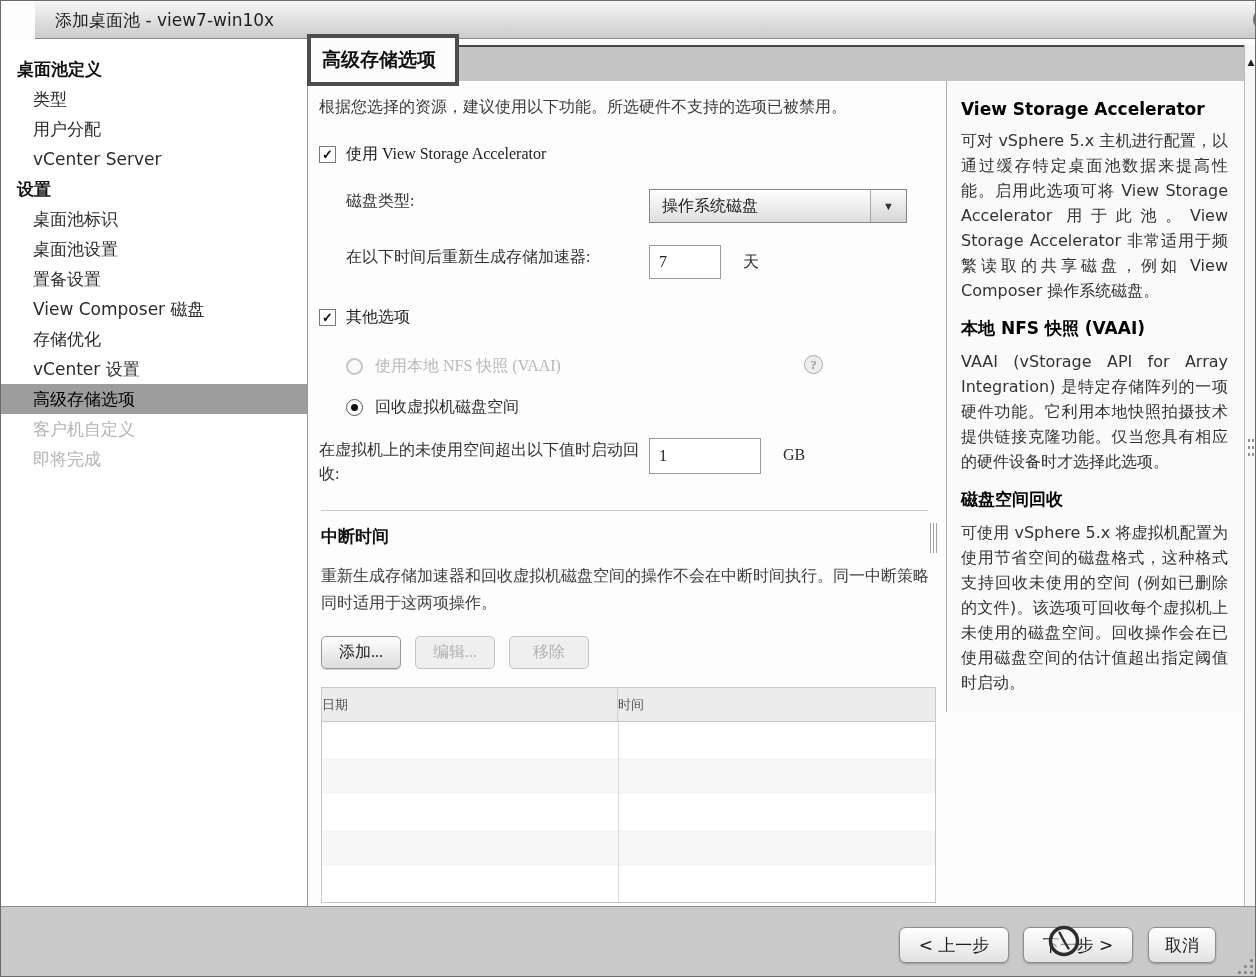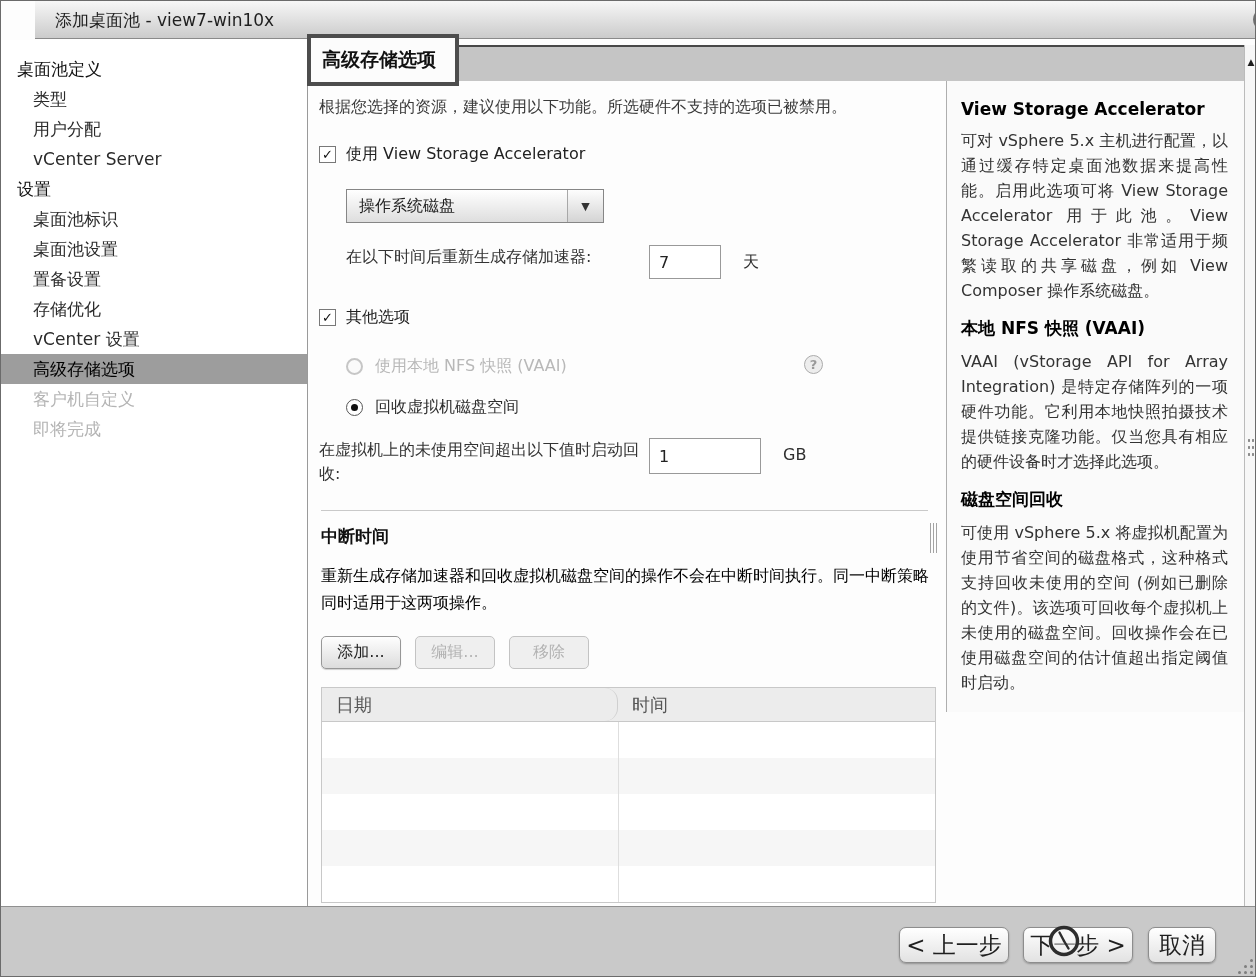--- a/index.html
+++ b/index.html
@@ -15,34 +15,34 @@
   }
   
   .titlebar{position:absolute;left:0;top:0;width:100%;height:38px;
     background:linear-gradient(#f7f7f7,#cbcbcb);border-bottom:1px solid #8a8a8a;margin-left:34px;}
   .titlebar .title{position:absolute;left:20px;top:8px;font-size:17px;color:#1f1f1f;}
   .help-btn{position:absolute;right:13px;top:7px;width:23px;height:23px;border-radius:50%;
     border:2px solid #6f6f6f;background:radial-gradient(circle at 40% 35%,#fff,#d9d9d9);
     color:#3f3f3f;font-weight:bold;font-size:14px;text-align:center;line-height:19px;cursor:pointer;}
   
   .sidebar{position:absolute;left:0;top:39px;width:306px;height:866px;background:#fff;padding-top:14px;}
-  .sb-group{font-weight:normal;font-size:17px;color:#111;padding:4px 16px 4px 16px;line-height:22px;}
+  .sb-group{font-weight:bold;font-size:17px;color:#111;padding:4px 16px 4px 16px;line-height:22px;}
   .sb-item{font-size:17px;color:#2b2b2b;padding:4px 0 4px 32px;line-height:22px;cursor:pointer;}
   .sb-item.active{background:var(--sidebar-active-bg);color:#000;}
   .sb-item.disabled{color:#b4b4b4;cursor:default;}
   .main-vline{position:absolute;left:306px;top:44px;width:1px;height:861px;background:#9a9a9a;}
   
   .band{position:absolute;left:306px;top:44px;width:937px;height:36px;background:var(--band-bg);
     border-top:2px solid #474747;}
   .annotation{position:absolute;left:306px;top:33px;width:152px;height:52px;z-index:6;
     border:4px solid var(--annotation-border);background:#fcfcfc;display:flex;align-items:center;
     padding-left:11px;font-size:19px;font-weight:bold;color:#111;}
   
   .main{position:absolute;left:307px;top:80px;width:630px;height:825px;background:#fdfdfd;
-    padding:12px 0 0 11px;font-size:16px;color:#333;}
+    padding:12px 0 0 11px;font-size:16px;color:#333;font-family:Liberation Serif, serif;}
   .intro{margin-top:4px;font-size:16px;color:#3a3a3a;}
   .cb-row{display:flex;align-items:center;gap:10px;}
   .cb-row.first{margin-top:26px;}
   .cb-row.second{margin-top:28px;}
   .checkbox{width:17px;height:17px;border:1px solid #787878;background:#fff;display:flex;
     align-items:center;justify-content:center;font-size:13px;font-weight:bold;color:#0d0d0d;cursor:pointer;}
   .cb-label{font-size:16px;color:#222;}
   .field-row{display:flex;align-items:flex-start;margin-top:22px;padding-left:27px;}
   .field-row.r1{margin-top:24px;}
   .field-label{width:303px;font-size:16px;color:#333;line-height:24px;}
@@ -64,29 +64,29 @@
   .radio .dot{width:7px;height:7px;border-radius:50%;background:#101010;}
   .radio-label{font-size:16px;color:#2e2e2e;}
   .radio-label.disabled{color:#b8b8b8;}
   .help-circle{position:absolute;right:115px;top:-1px;width:19px;height:19px;border-radius:50%;
     border:1px solid #ababab;background:#ededed;color:#9a9a9a;font-size:13px;font-weight:bold;
     text-align:center;line-height:18px;cursor:pointer;}
   .threshold{display:flex;align-items:flex-start;margin-top:20px;}
   .threshold .field-label{width:330px;}
   .divider{margin:24px 10px 0 2px;border-top:1px solid #c9c9c9;}
   .section-title{margin:14px 0 0 2px;font-size:17px;font-weight:bold;color:#0f0f0f;}
-  .section-desc{margin:14px 6px 0 2px;font-size:16px;color:#000000;line-height:27px;}
+  .section-desc{margin:14px 6px 0 2px;font-size:16px;color:#404040;line-height:27px;}
   .btn-row{display:flex;gap:14px;margin:20px 0 0 2px;}
   .sm-btn{min-width:80px;height:33px;padding:0 10px;border:1px solid #979797;border-radius:5px;
     background:linear-gradient(#fefefe,#dcdcdc);font-size:16px;color:#222;display:flex;
     align-items:center;justify-content:center;box-shadow:0 1px 1px rgba(0,0,0,.18);cursor:pointer;text-align:right;}
   .sm-btn.disabled{color:#b2b2b2;border-color:#c3c3c3;background:#efefef;box-shadow:none;cursor:default;}
   .table{margin:18px 0 0 2px;width:615px;height:216px;border:1px solid #c8c8c8;}
   .thead{display:flex;height:34px;background:#ececec;border-bottom:1px solid #c8c8c8;}
-  .th{font-size:18px;color:#555;line-height:33px;padding-left:14px;border-radius:13px;}
+  .th{font-size:13px;color:#555;line-height:33px;}
   .th1{width:296px;border-right:1px solid #cfcfcf;}
   .th2{flex:1;}
   .tbody{position:relative;height:180px;
     background:repeating-linear-gradient(180deg,#fff 0 36px,#f6f6f6 36px 72px);}
   .col-divider{position:absolute;left:296px;top:0;bottom:0;width:1px;background:#dedede;}
   
   .splitter-grip{position:absolute;left:929px;top:522px;height:30px;display:flex;gap:2px;cursor:col-resize;}
   .splitter-grip span{display:block;width:1px;height:100%;background:#a3a3a3;}
   
   .helppanel{position:absolute;left:945px;top:80px;width:298px;height:631px;background:#fafafa;
@@ -96,21 +96,21 @@
   
   .scrollstrip{position:absolute;left:1243px;top:44px;width:13px;height:861px;background:#f7f7f7;
     border-left:1px solid #bbb;}
   .ss-up{position:absolute;top:12px;left:0;width:12px;text-align:center;font-size:9px;color:#1e1e1e;cursor:pointer;}
   .ss-grip{position:absolute;top:392px;left:2px;width:8px;height:22px;cursor:pointer;
     background:radial-gradient(circle,#8b8b8b 1.1px,transparent 1.3px);background-size:4px 7px;}
   
   .footer{position:absolute;left:0;top:905px;width:1256px;height:72px;background:var(--footer-bg);
     border-top:1px solid #909090;}
   .f-btn{position:absolute;top:20px;height:36px;border:1px solid #8d8d8d;border-radius:7px;
-    background:linear-gradient(#fff,#e2e2e2);font-size:23px;color:#1f1f1f;display:flex;
+    background:linear-gradient(#fff,#e2e2e2);font-size:17px;color:#1f1f1f;display:flex;
     align-items:center;justify-content:center;box-shadow:0 1px 2px rgba(0,0,0,.28);cursor:pointer;}
   .f-prev{left:898px;width:110px;}
   .f-next{left:1022px;width:110px;}
   .f-cancel{left:1147px;width:68px;}
   .busy-cursor{position:absolute;left:1044px;top:921px;width:38px;height:38px;z-index:9;pointer-events:none;}
   .resize-grip{position:absolute;right:4px;bottom:4px;width:15px;height:15px;cursor:nwse-resize;}
   .resize-grip i{position:absolute;width:3px;height:3px;background:#7e7e7e;border-radius:50%;}
   .resize-grip i:nth-child(1){right:0;top:0;}
   .resize-grip i:nth-child(2){right:0;top:6px;}
   .resize-grip i:nth-child(3){right:6px;top:6px;}
@@ -130,20 +130,21 @@
 
   <div class="sidebar">
     <div class="sb-group">桌面池定义</div>
     <div class="sb-item">类型</div>
     <div class="sb-item">用户分配</div>
     <div class="sb-item">vCenter Server</div>
     <div class="sb-group">设置</div>
     <div class="sb-item">桌面池标识</div>
     <div class="sb-item">桌面池设置</div>
     <div class="sb-item">置备设置</div>
+    <div class="sb-item">View Composer 磁盘</div>
     <div class="sb-item">存储优化</div>
     <div class="sb-item">vCenter 设置</div>
     <div class="sb-item active">高级存储选项</div>
     <div class="sb-item disabled">客户机自定义</div>
     <div class="sb-item disabled">即将完成</div>
   </div>
   <div class="main-vline"></div>
 
   <div class="band"></div>
   <div class="annotation">高级存储选项</div>
@@ -152,20 +153,21 @@
     <div class="intro">根据您选择的资源，建议使用以下功能。所选硬件不支持的选项已被禁用。</div>
 
     <div class="cb-row first">
       <div class="checkbox">
         <span>✓</span>
       </div>
       <div class="cb-label">使用 View Storage Accelerator</div>
     </div>
 
     <div class="field-row r1">
+      <div class="field-label">磁盘类型:</div>
       <div class="dropdown">
         <span class="dd-value">操作系统磁盘</span>
         <span class="dd-btn">▼</span>
       </div>
     </div>
 
     <div class="field-row">
       <div class="field-label">在以下时间后重新生成存储加速器:</div>
       <input class="num-input" value="7" style="">
       <span class="unit">天</span>

